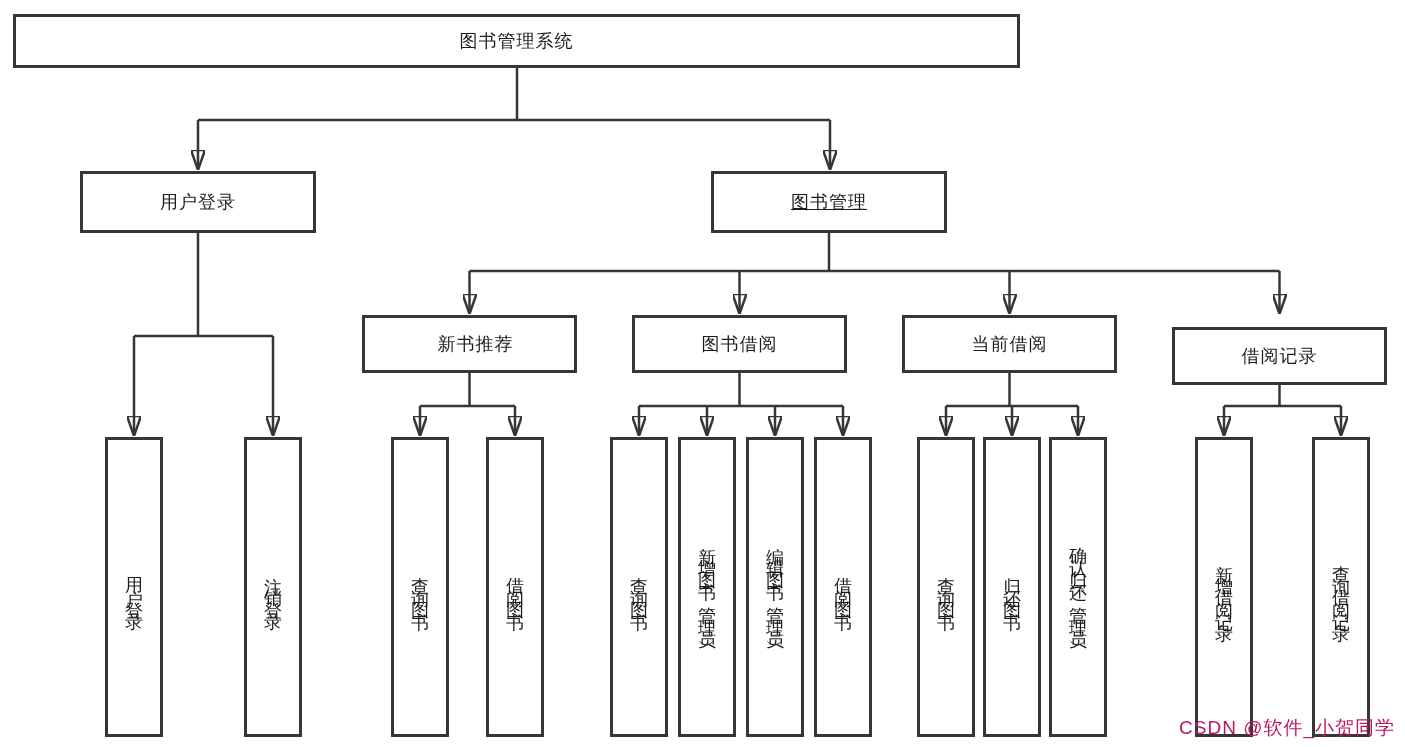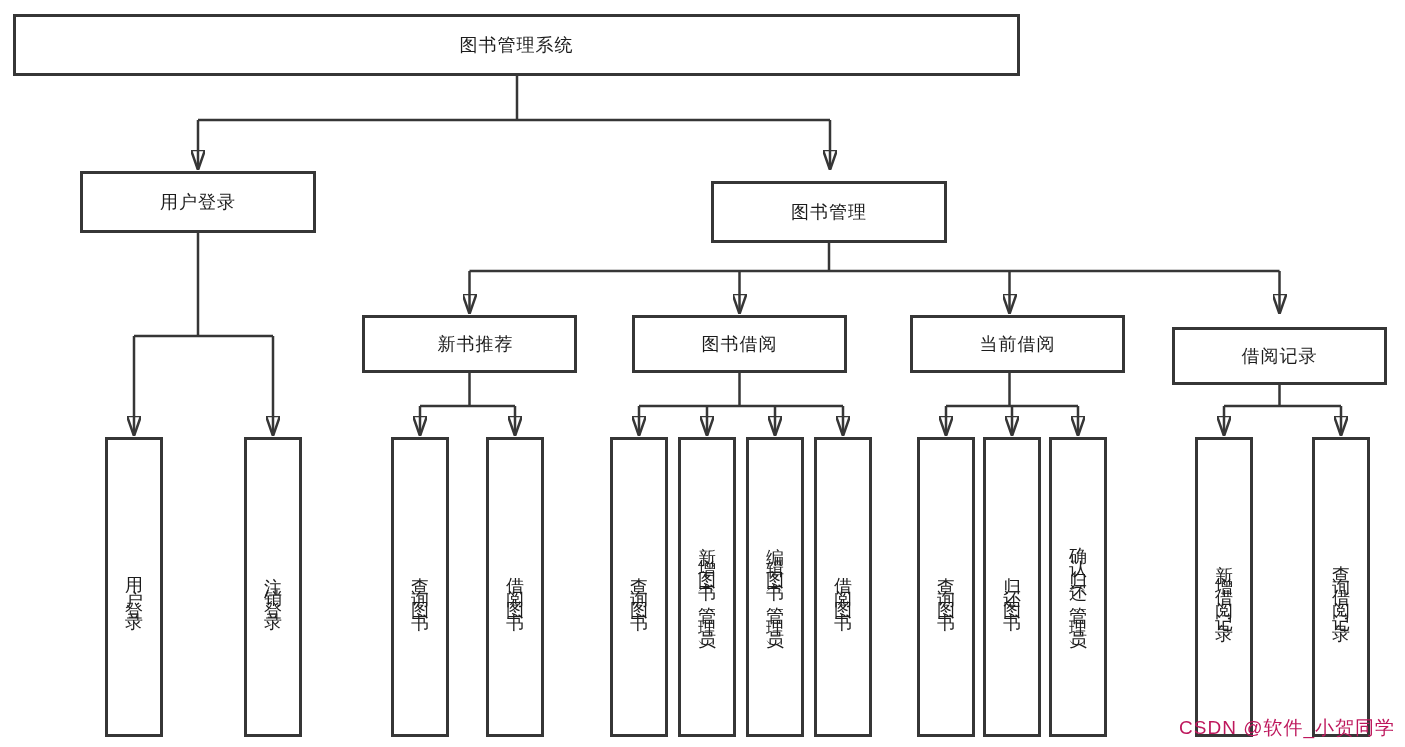--- a/index.html
+++ b/index.html
@@ -86,38 +86,38 @@
     <path d="M946,406 V435" marker-end="url(#arw)"></path>
     <path d="M1012,406 V435" marker-end="url(#arw)"></path>
     <path d="M1078,406 V435" marker-end="url(#arw)"></path>
 
     <path d="M1279.5,373 V406"></path>
     <path d="M1224,406 H1341"></path>
     <path d="M1224,406 V435" marker-end="url(#arw)"></path>
     <path d="M1341,406 V435" marker-end="url(#arw)"></path>
   </svg>
 
-  <div class="box hbox" style="left:13px;top:14px;width:1007px;height:62px;">
+  <div class="box hbox" style="left:13px;top:14px;width:1007px;height:54px;">
     <span>图书管理系统</span>
   </div>
 
   <div class="box hbox" style="left:80px;top:171px;width:236px;height:62px;">
     <span>用户登录</span>
   </div>
-  <div class="box hbox" style="left:711px;top:181px;width:236px;height:62px;">
+  <div class="box hbox" style="left:711px;top:171px;width:236px;height:62px;text-decoration:underline;">
     <span>图书管理</span>
   </div>
 
   <div class="box hbox" style="left:362px;top:315px;width:215px;height:58px;padding-left:12px;">
     <span>新书推荐</span>
   </div>
   <div class="box hbox" style="left:632px;top:315px;width:215px;height:58px;">
     <span>图书借阅</span>
   </div>
-  <div class="box hbox" style="left:902px;top:315px;width:215px;height:58px;margin-left:8px;">
+  <div class="box hbox" style="left:902px;top:315px;width:215px;height:58px;">
     <span>当前借阅</span>
   </div>
   <div class="box hbox" style="left:1172px;top:315px;width:215px;height:58px;margin-top:12px;">
     <span>借阅记录</span>
   </div>
 
   <div class="box vbox" style="left:105px;top:437px;width:58px;height:300px;">
     <span class="vtext">用户登录</span>
   </div>
   <div class="box vbox" style="left:244px;top:437px;width:58px;height:300px;">

